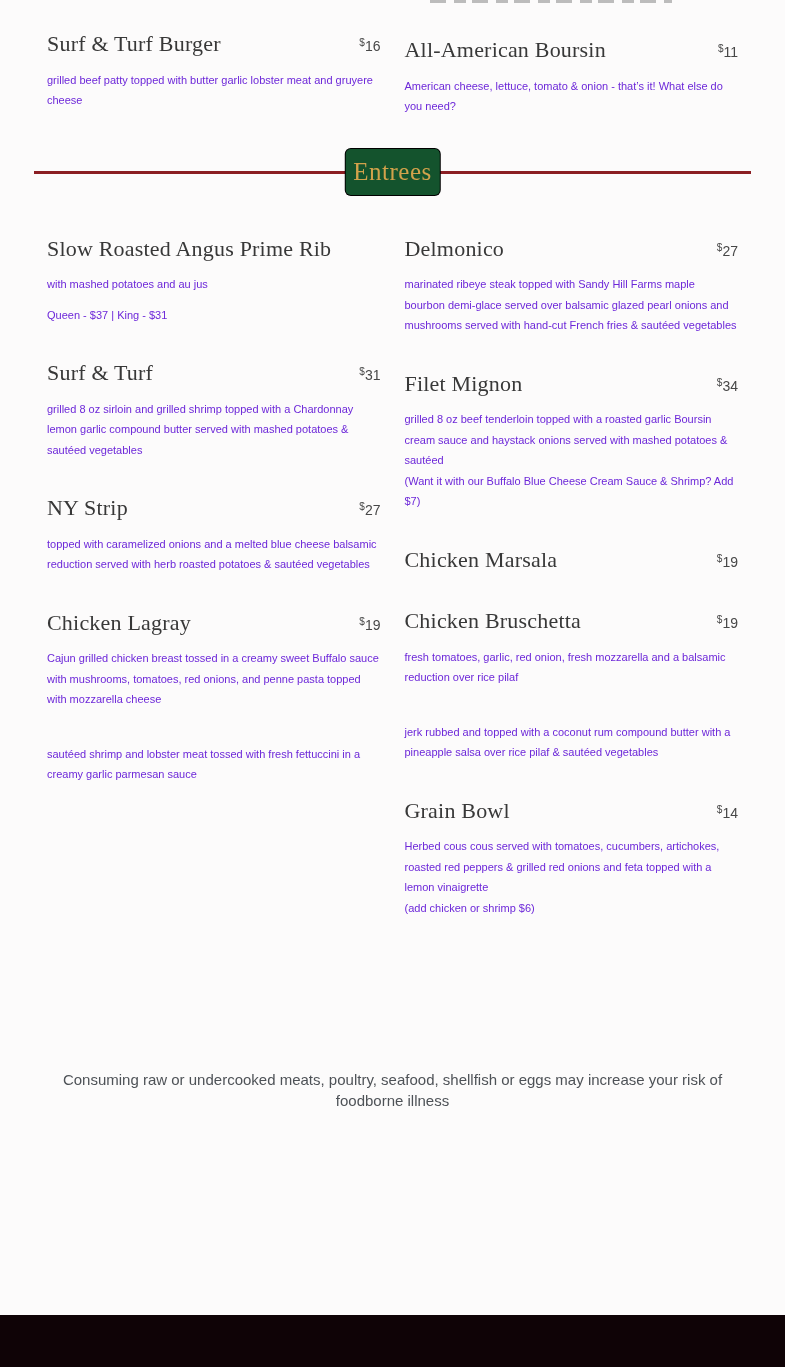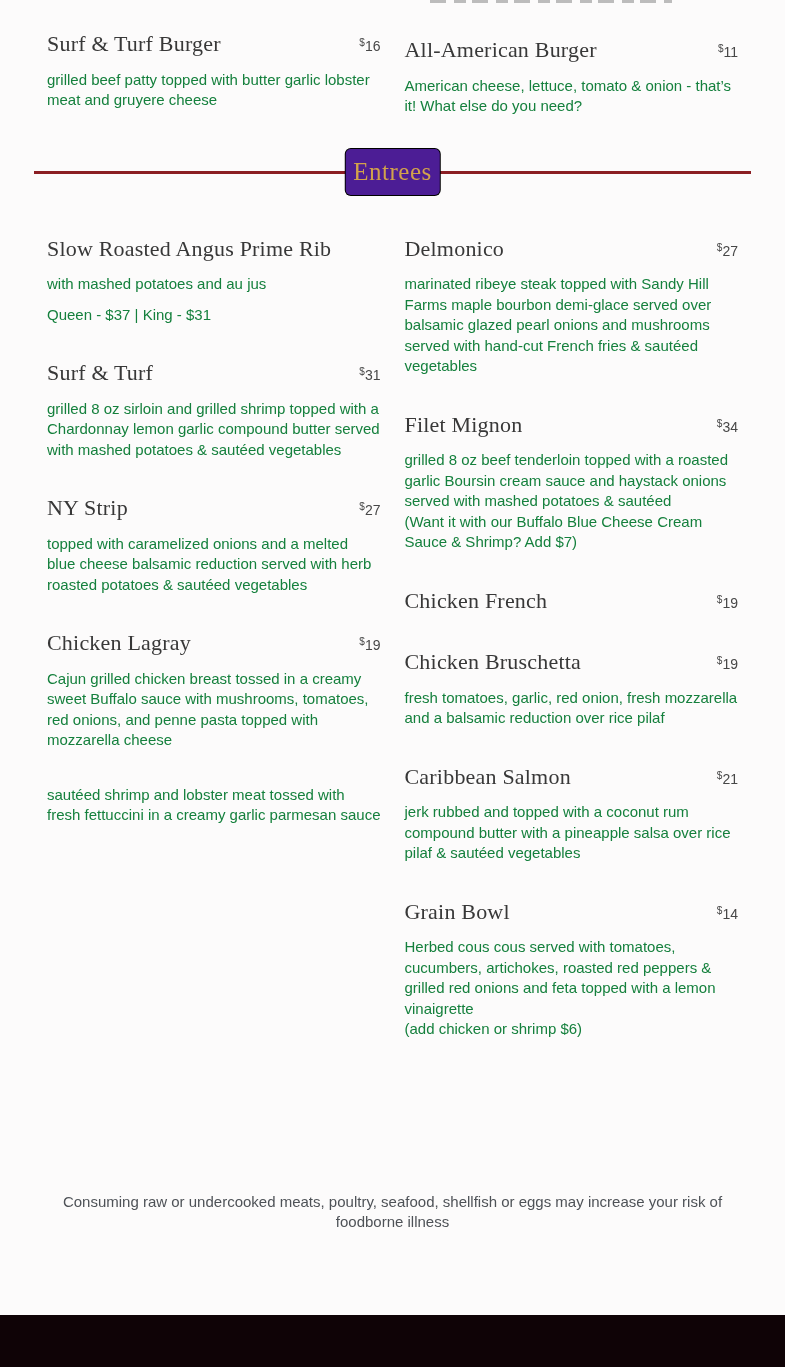--- a/index.html
+++ b/index.html
@@ -55,23 +55,23 @@
     font-size: 14px;
     color: #474747;
     white-space: nowrap;
     padding-left: 10px;
   }
   .item-price sup {
     font-size: 10px;
     vertical-align: 5px;
   }
   .desc {
-    font-size: 15px;
+    font-size: 11px;
     line-height: 20.5px;
-    color: #15803d;
+    color: #6d28d9;
     margin-top: 12px;
   }
   .desc.note { margin-top: 0; }
   .desc.options { margin-top: 10px; }
 
   .section-divider {
     position: relative;
     height: 46px;
     margin: 32px 0 40px;
   }
@@ -80,21 +80,21 @@
     top: 22px; left: 0; right: 0;
     height: 3px;
     background: #8b1e23;
   }
   .section-badge {
     position: absolute;
     top: 0; left: 50%;
     transform: translateX(-50%);
     height: 46px;
     padding: 0 8px;
-    background: #4c1d95;
+    background: #14532d;
     border-radius: 5px;
     display: flex;
     align-items: center;
     box-shadow: 0 0 0 1px #000;
   }
   .badge-label {
     font-family: "Liberation Serif", "DejaVu Serif", serif;
     font-size: 25px;
     color: #d2a24b;
     letter-spacing: .5px;
@@ -131,21 +131,21 @@
             <div class="item-header">
               <h3 class="item-name">Surf &amp; Turf Burger</h3>
               <span class="item-price"><sup>$</sup>16</span>
             </div>
             <p class="desc">grilled beef patty topped with butter garlic lobster meat and gruyere cheese</p>
           </article>
         </div>
       <div class="col offset-down">
           <article class="menu-item">
             <div class="item-header">
-              <h3 class="item-name">All-American Burger</h3>
+              <h3 class="item-name">All-American Boursin</h3>
               <span class="item-price"><sup>$</sup>11</span>
             </div>
             <p class="desc">American cheese, lettuce, tomato &amp; onion - that’s it! What else do you need?</p>
           </article>
         </div>
     </div>
 
     <div class="section-divider">
       <div class="divider-line"></div>
       <div class="section-badge">
@@ -198,36 +198,32 @@
           <article class="menu-item">
             <div class="item-header">
               <h3 class="item-name">Filet Mignon</h3>
               <span class="item-price"><sup>$</sup>34</span>
             </div>
             <p class="desc">grilled 8 oz beef tenderloin topped with a roasted garlic Boursin cream sauce and haystack onions served with mashed potatoes &amp; sautéed</p>
             <p class="desc note">(Want it with our Buffalo Blue Cheese Cream Sauce &amp; Shrimp? Add $7)</p>
           </article>
           <article class="menu-item">
             <div class="item-header">
-              <h3 class="item-name">Chicken French</h3>
+              <h3 class="item-name">Chicken Marsala</h3>
               <span class="item-price"><sup>$</sup>19</span>
             </div>
           </article>
           <article class="menu-item">
             <div class="item-header">
               <h3 class="item-name">Chicken Bruschetta</h3>
               <span class="item-price"><sup>$</sup>19</span>
             </div>
             <p class="desc">fresh tomatoes, garlic, red onion, fresh mozzarella and a balsamic reduction over rice pilaf</p>
           </article>
           <article class="menu-item">
-            <div class="item-header">
-              <h3 class="item-name">Caribbean Salmon</h3>
-              <span class="item-price"><sup>$</sup>21</span>
-            </div>
             <p class="desc">jerk rubbed and topped with a coconut rum compound butter with a pineapple salsa over rice pilaf &amp; sautéed vegetables</p>
           </article>
           <article class="menu-item">
             <div class="item-header">
               <h3 class="item-name">Grain Bowl</h3>
               <span class="item-price"><sup>$</sup>14</span>
             </div>
             <p class="desc">Herbed cous cous served with tomatoes, cucumbers, artichokes, roasted red peppers &amp; grilled red onions and feta topped with a lemon vinaigrette</p>
             <p class="desc note">(add chicken or shrimp $6)</p>
           </article>

